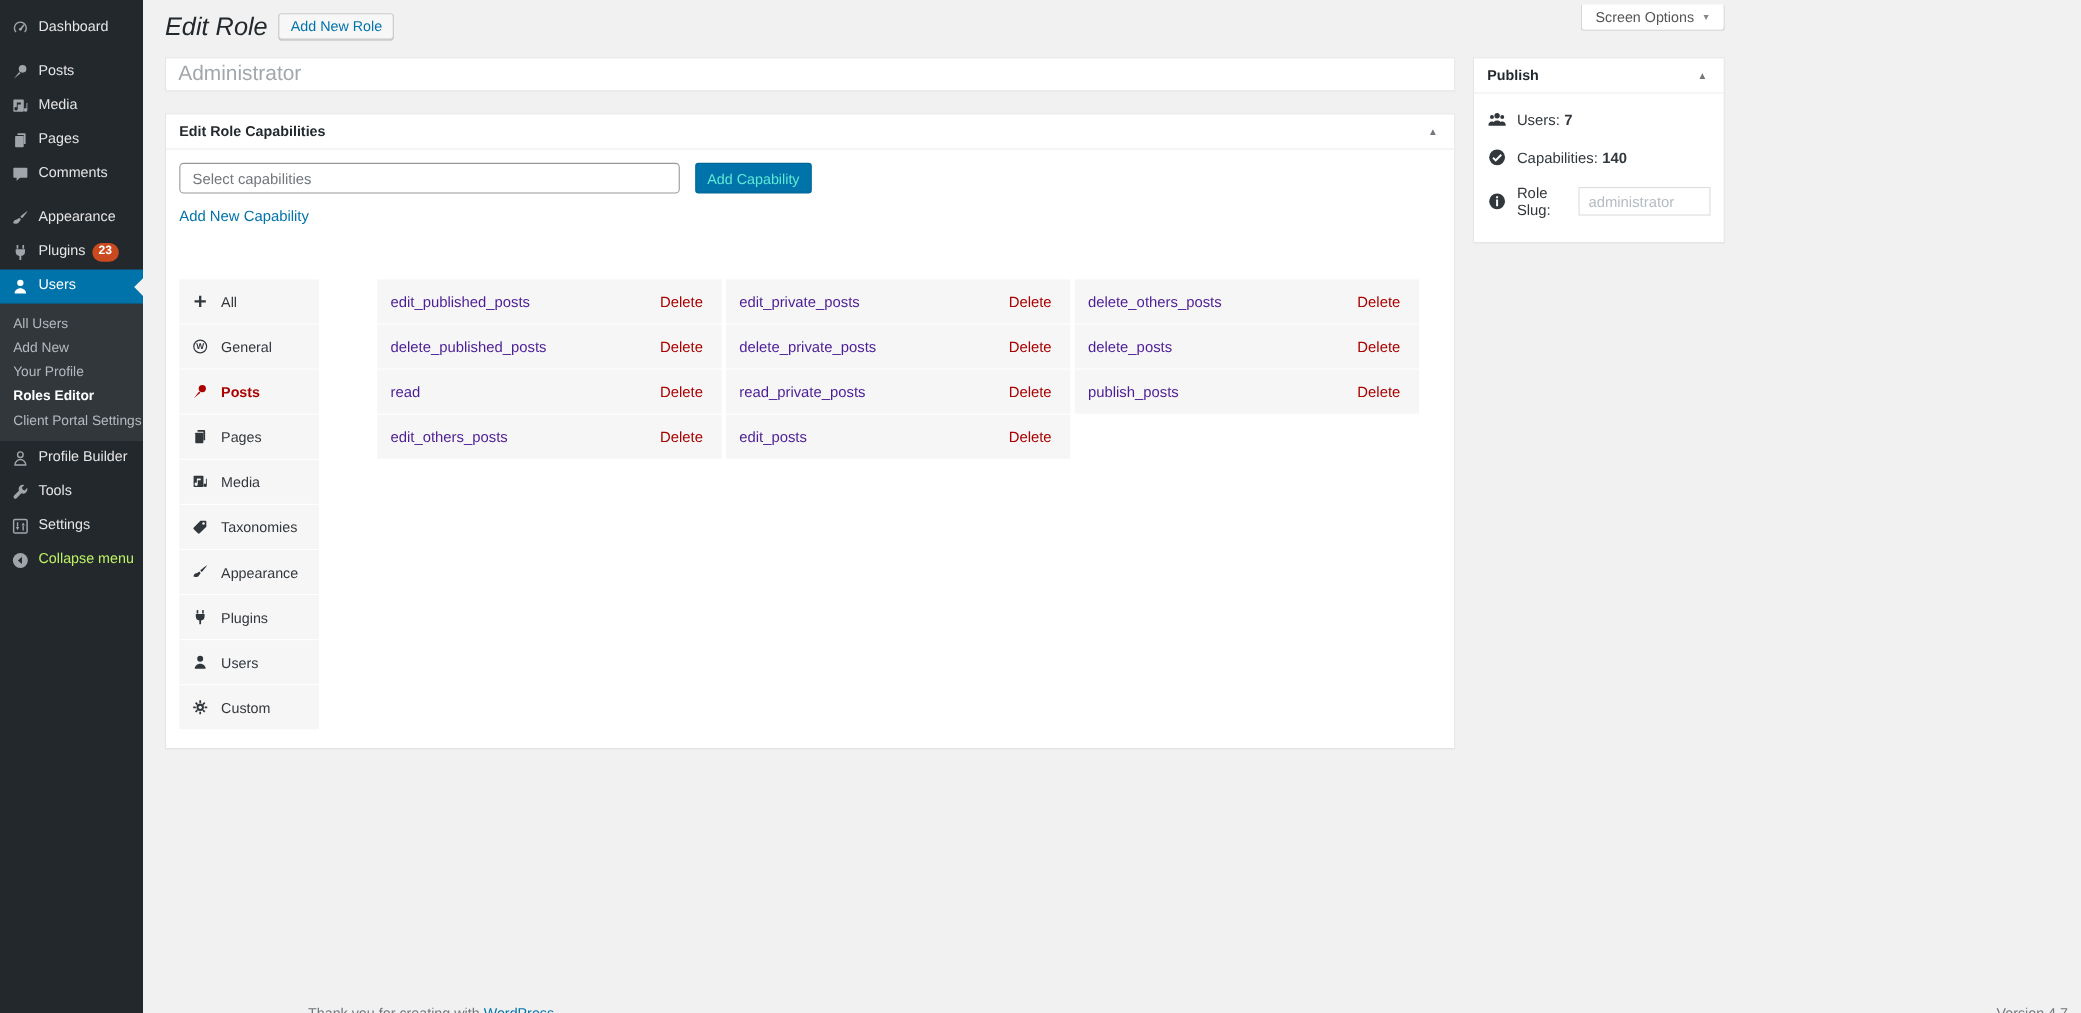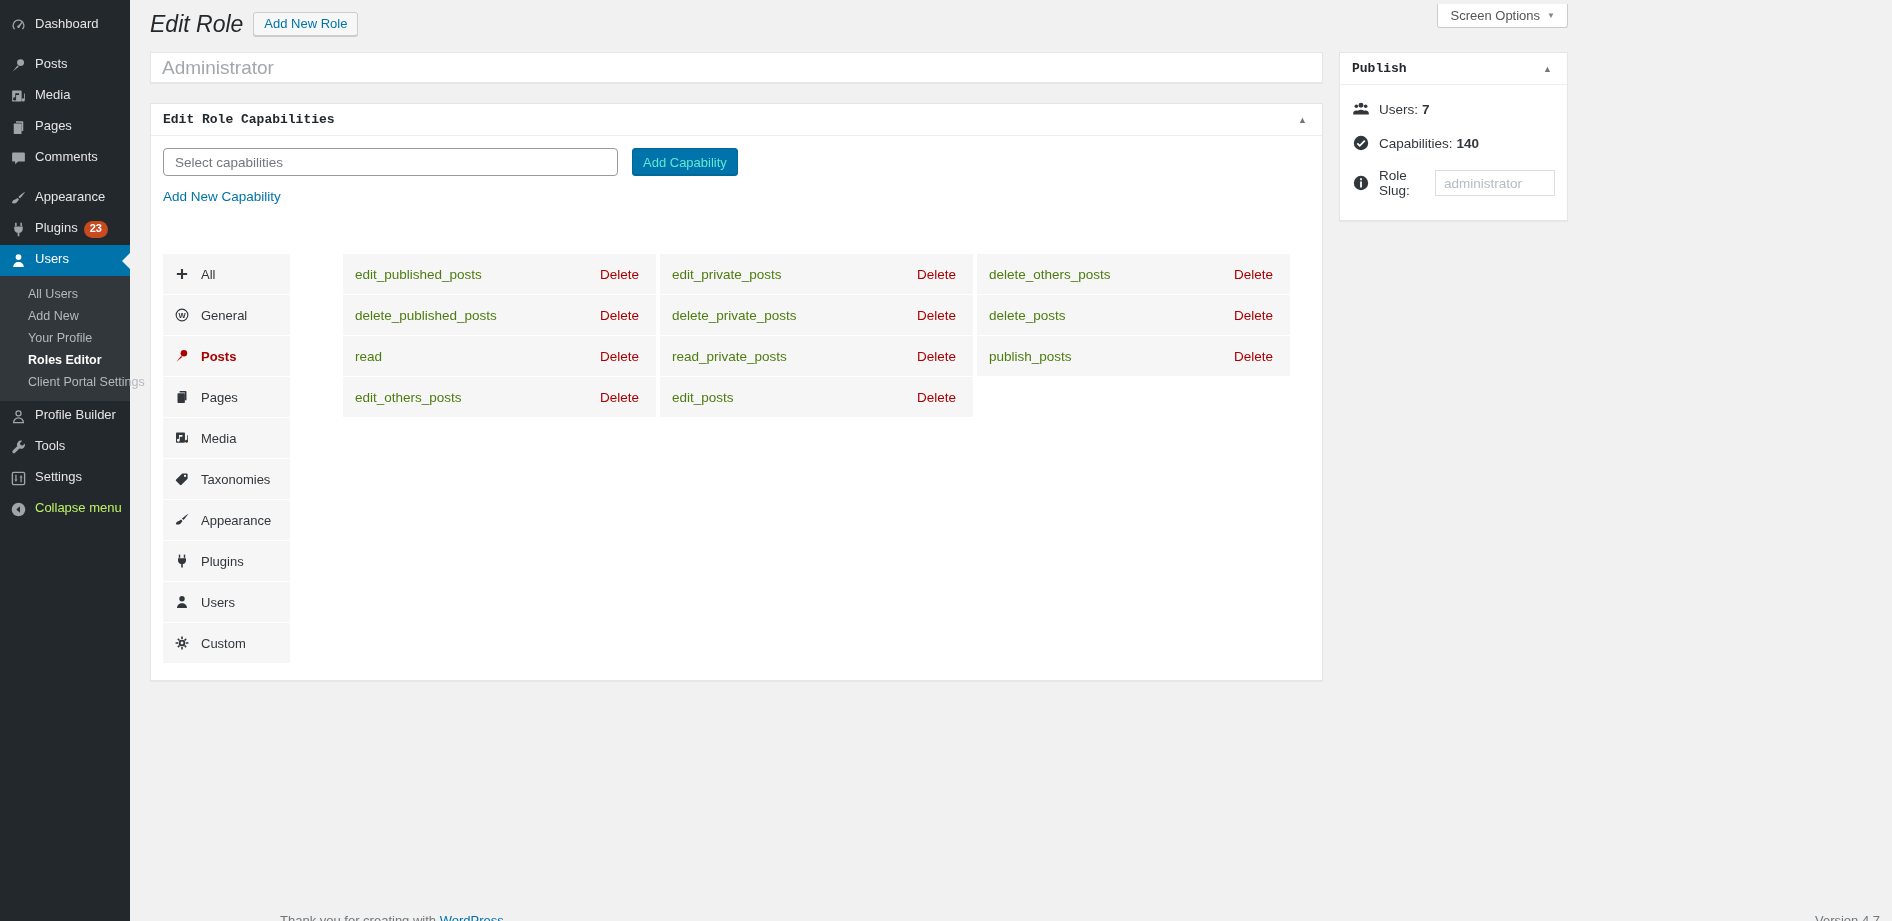--- a/index.html
+++ b/index.html
@@ -19,21 +19,21 @@
   .menu-item .icon svg { width:100%; height:100%; }
   .menu-item .label { white-space:nowrap; }
   .menu-item.active { background:#0073aa; color:#fff; }
   .menu-item.active .icon { color:#fff; }
   .menu-item.active::after {
     content:""; position:absolute; right:0; top:50%; margin-top:-8px;
     border:8px solid transparent; border-right-color:#f1f1f1;
   }
   .menu-item.dim { color:#bef264; }
   .badge { margin-left:6px; background:#ca4a1f; color:#fff; border-radius:10px; font-size:11px; font-weight:bold; padding:1px 6px 2px; line-height:12px; }
-  .submenu { background:#32373c; padding:7px 16px 8px; }
+  .submenu { background:#32373c; padding:7px 0 8px; }
   .submenu-item { padding:4px 12px; color:#b4b9be; font-size:12.5px; line-height:14px; white-space:nowrap; cursor:pointer; }
   .submenu-item.current { color:#fff; font-weight:bold; }
   .sidebar .carve { fill:#23282d; }
 
   
   .content { flex:1; position:relative; }
   .screen-options {
     position:absolute; top:4px; right:324px; background:#fff;
     border:1px solid #ccc; border-top:none; border-radius:0 0 3px 3px;
     padding:4px 12px; color:#555; display:flex; align-items:center; gap:7px; cursor:pointer;
@@ -53,21 +53,21 @@
 
   .role-name-input {
     width:100%; height:31px; border:1px solid #e5e5e5; background:#fff;
     font-family:"Liberation Sans",sans-serif; font-size:19px; color:#a2a7ac; padding:2px 11px;
     box-shadow:0 1px 1px rgba(0,0,0,.04); outline:none;
   }
 
   .postbox { background:#fff; border:1px solid #e5e5e5; box-shadow:0 1px 1px rgba(0,0,0,.04); }
   .caps-box { margin-top:20px; }
   .postbox-header { display:flex; justify-content:space-between; align-items:center; padding:8px 12px; border-bottom:1px solid #eee; }
-  .postbox-title { font-weight:bold; font-size:13px; color:#23282d;font-family:Liberation Mono, monospace; }
+  .postbox-title { font-weight:bold; font-size:13px; color:#23282d; }
   .toggle { color:#72777c; font-size:9px; cursor:pointer; padding:0 3px; }
 
   .caps-body { padding:12px 12px 16px; }
   .add-row { display:flex; align-items:center; }
   .select-caps-input {
     width:455px; height:28px; border:1px solid #999; border-radius:4px; padding:0 11px;
     font-family:"Liberation Sans",sans-serif; font-size:13.5px; color:#32373c; outline:none;
   }
   .select-caps-input::placeholder { color:#72777c; opacity:1; }
   .add-cap-btn {
@@ -82,21 +82,21 @@
   .cat-item { height:40px; margin-bottom:1px; background:#f6f6f7; display:flex; align-items:center; padding-left:11px; cursor:pointer; color:#32373c; }
   .cat-item .icon { width:16px; height:16px; flex-shrink:0; margin-right:11px; display:inline-flex; }
   .cat-item .icon svg { width:100%; height:100%; }
   .cat-item .label { font-size:13px; }
   .cat-item.active { color:#a00; font-weight:bold; }
   .cat-list .carve, .cap-grid .carve { fill:#f6f6f7; }
 
   .cap-grid { display:flex; margin-left:53px; }
   .cap-col { width:313px; margin-right:4px; }
   .cap-cell { height:40px; margin-bottom:1px; background:#f6f6f7; display:flex; align-items:center; justify-content:space-between; padding:0 17px 0 12px; }
-  .cap-name { color:#4d7c0f; font-size:13.5px; }
+  .cap-name { color:#4c1d95; font-size:13.5px; }
   .delete-link { color:#a00; font-size:13.5px; cursor:pointer; }
 
   
   .publish-body { padding:15px 12px 6px; }
   .pub-row { display:flex; align-items:center; margin-bottom:16px; color:#32373c; font-size:13.5px; }
   .pub-row .icon { width:18px; height:18px; color:#32373c; margin-right:9px; display:inline-flex; flex-shrink:0; }
   .pub-row .icon svg { width:100%; height:100%; }
   .pub-value { font-weight:bold; margin-left:4px; }
   .slug-input {
     margin-left:7px; width:120px; height:26px; border:1px solid #ddd; padding:0 8px;

